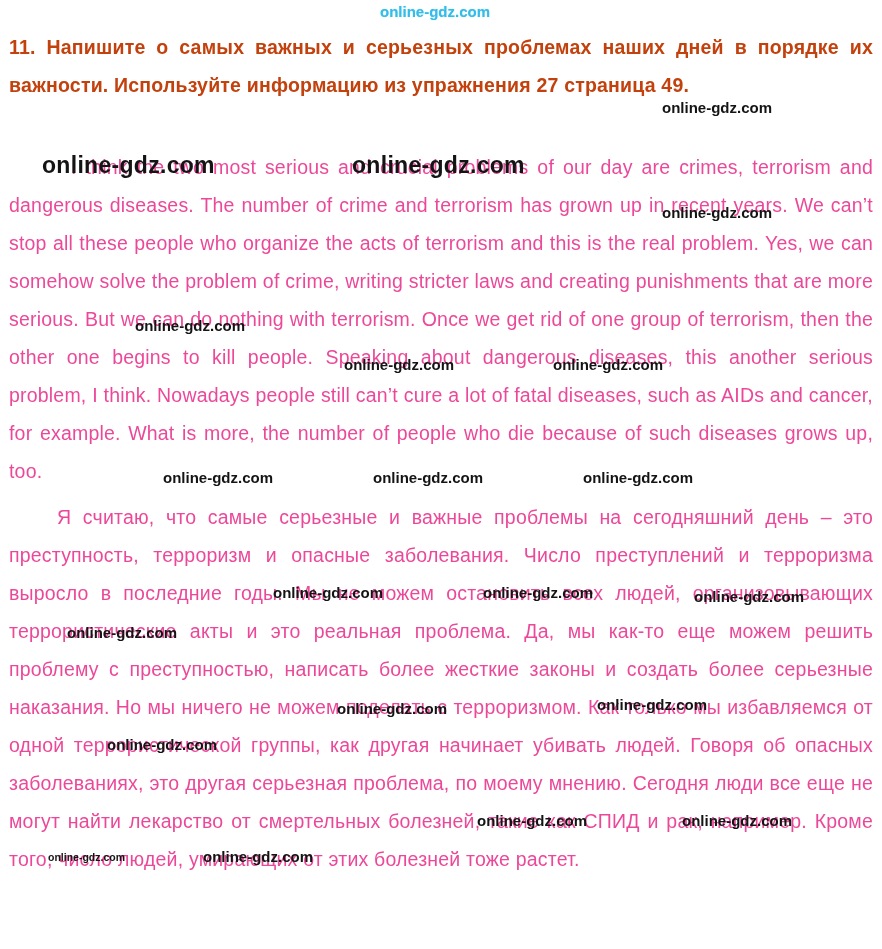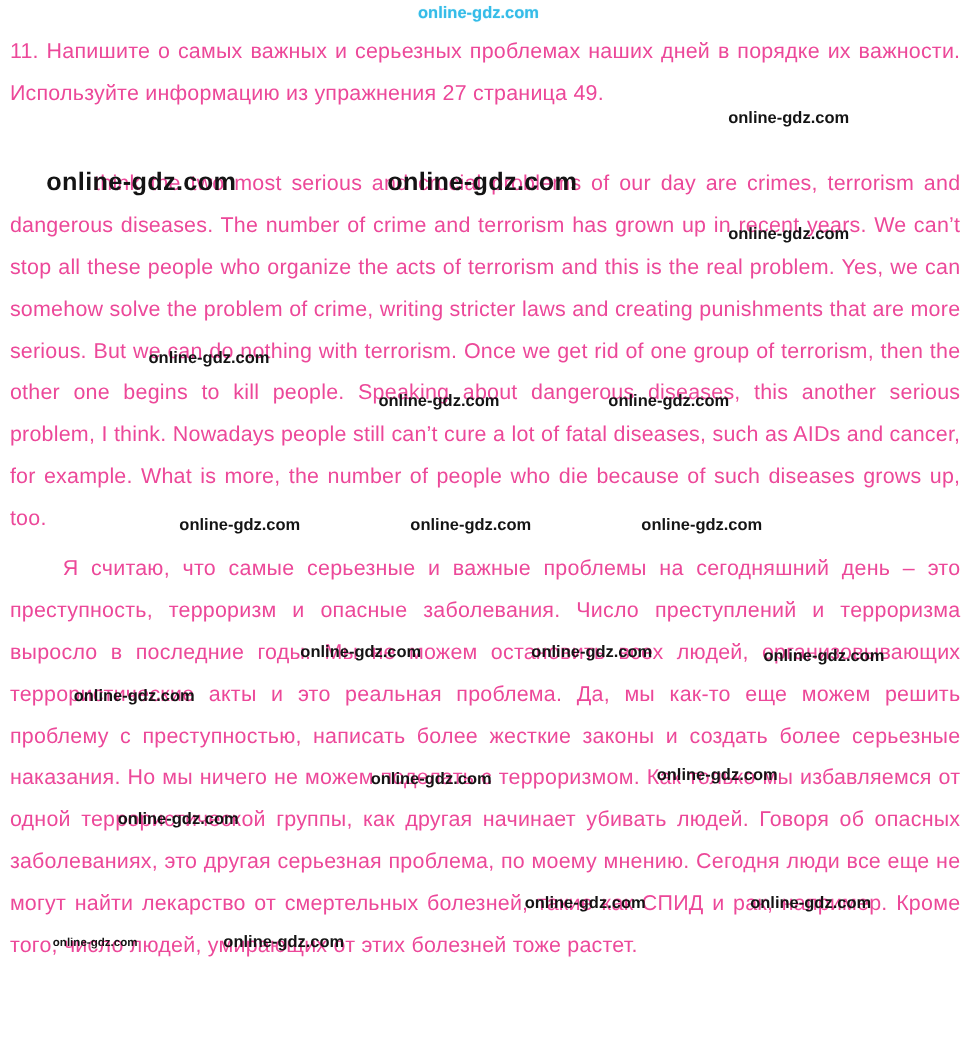--- a/index.html
+++ b/index.html
@@ -13,22 +13,22 @@
     height: 949px;
     background: #ffffff;
     overflow: hidden;
     font-family: "Liberation Sans", "DejaVu Sans", sans-serif;
     border-radius: 10px;
   }
   .task {
     margin: 28px 9px 0 9px;
     font-size: 19.5px;
     line-height: 38px;
-    font-weight: normal;
-    color: #ec4899;
+    font-weight: bold;
+    color: #c2410c;
     text-align: justify;
     letter-spacing: 0.2px;
   }
   .body-par {
     margin: 0 9px;
     font-size: 19.5px;
     line-height: 38px;
     color: #ec4899;
     text-align: justify;
     letter-spacing: 0.2px;

